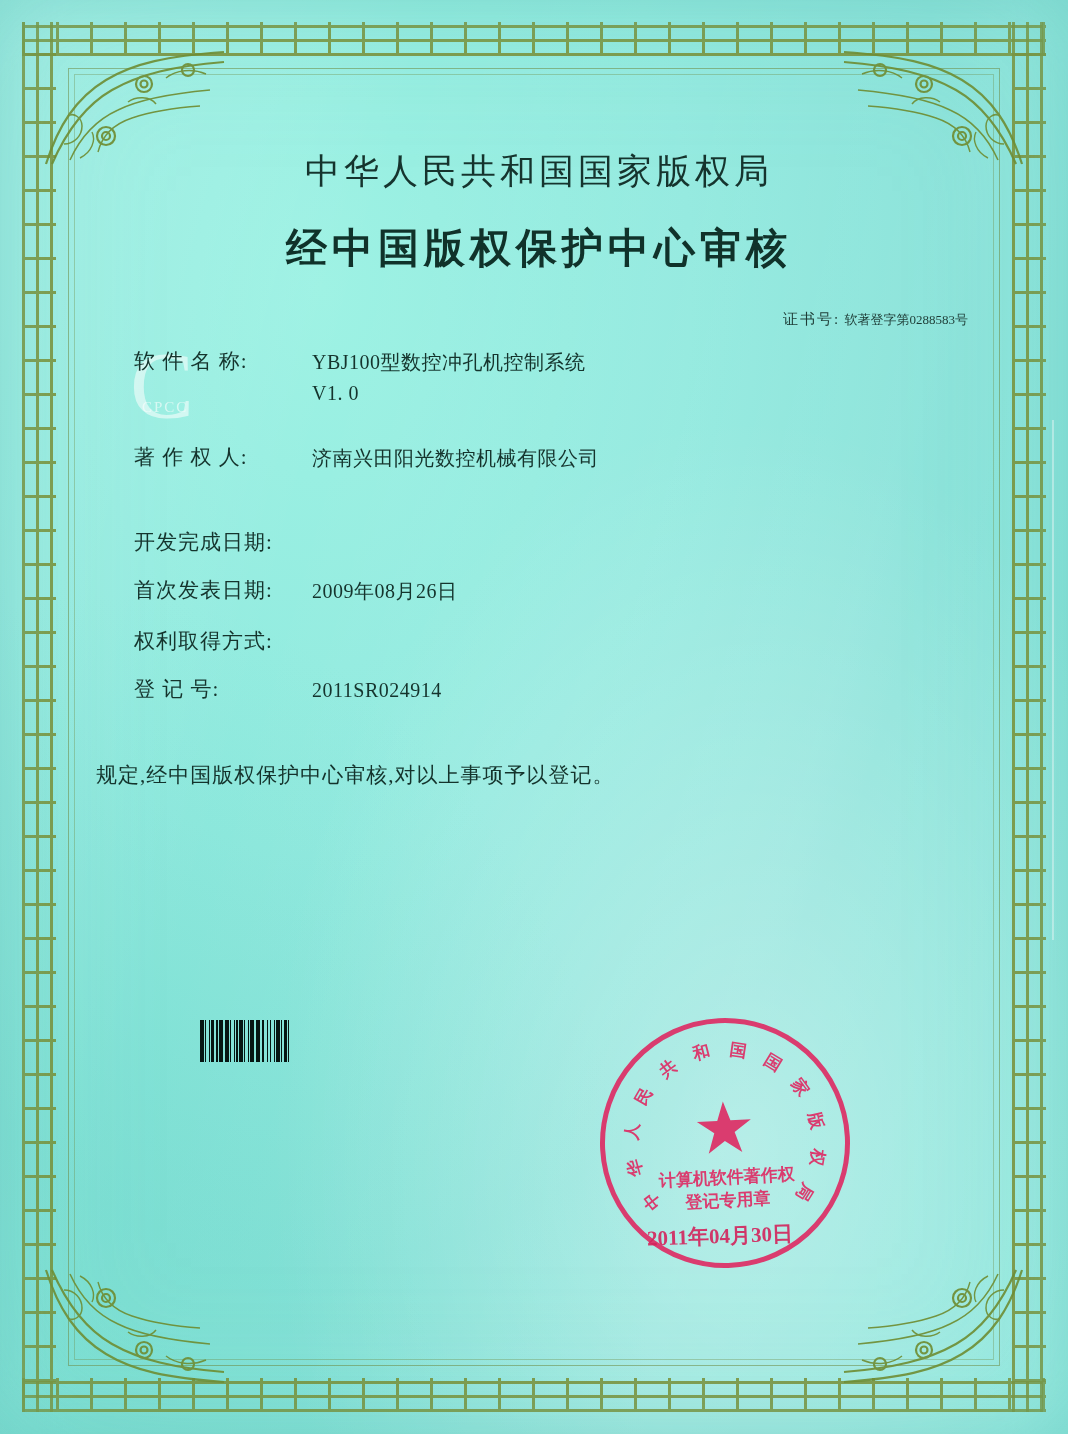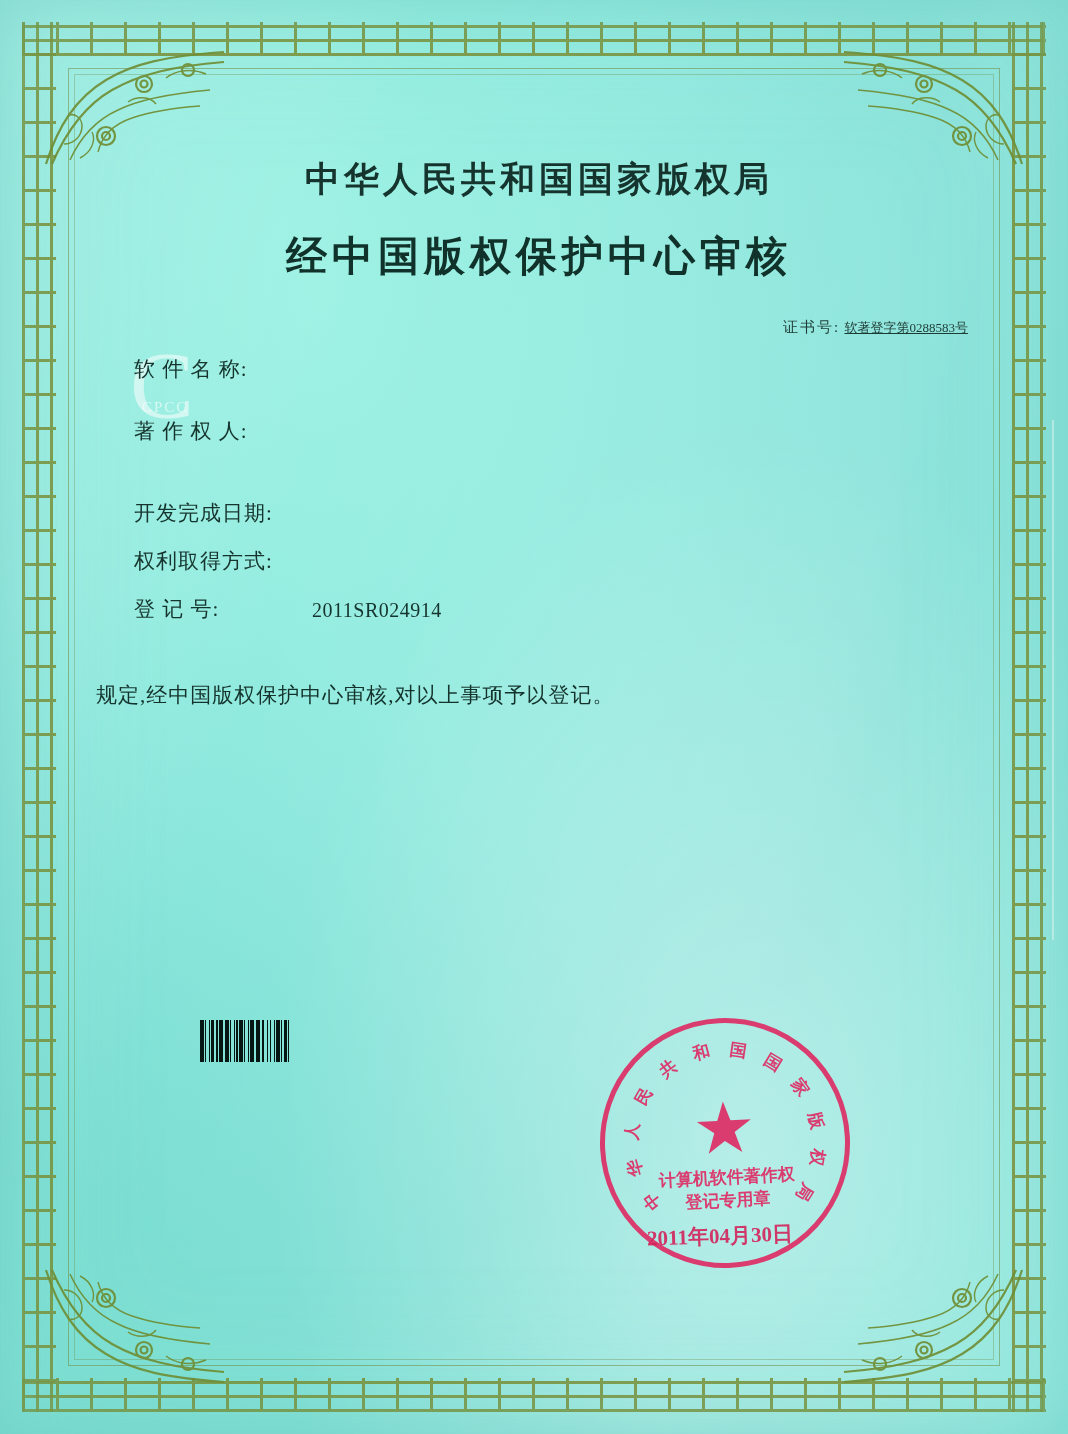--- a/index.html
+++ b/index.html
@@ -107,45 +107,45 @@
   .content {
     position: absolute;
     left: 96px;
     right: 86px;
     top: 120px;
     bottom: 150px;
   }
   .org-title {
     text-align: center;
     font-family: "Liberation Serif", "DejaVu Serif", serif;
-    font-weight: bold;
+    font-weight: normal;
     font-size: 35px;
     letter-spacing: 4px;
     color: #16342e;
-    margin-top: 36px;
+    margin-top: 28px;
   }
   .cert-title {
     text-align: center;
     font-family: "Liberation Serif", "DejaVu Serif", serif;
     font-weight: bold;
     font-size: 41px;
     letter-spacing: 5px;
     color: #10322a;
     margin-top: 26px;
   }
   .cert-no-line {
     text-align: right;
     font-size: 15px;
     color: #1d3b35;
     margin-top: 34px;
     padding-right: 14px;
     letter-spacing: 0.5px;
   }
   .cert-no-line .label { letter-spacing: 2px; }
-  .cert-no-line .value { font-size: 13px; letter-spacing: 0px; text-decoration: underline; }
+  .cert-no-line .value { font-size: 13px; letter-spacing: 0px; }
 
   .fields {
     margin-top: 18px;
     padding-left: 38px;
   }
   .row {
     display: flex;
     align-items: flex-start;
     margin-bottom: 20px;
     font-size: 21px;
@@ -377,32 +377,39 @@
 
     <div class="cert-no-line">
       <span class="label">证书号:</span>
       <span class="value">软著登字第0288583号</span>
     </div>
 
     <div class="fields">
 
       <div class="row tall">
         <div class="label">软 件 名 称:</div>
+        <div class="value" style="white-space: pre-line;">YBJ100型数控冲孔机控制系统
+V1. 0</div>
       </div>
 
       <div class="row">
         <div class="label">著 作 权 人:</div>
+        <div class="value">济南兴田阳光数控机械有限公司</div>
       </div>
 
       <div class="gap-lg"></div>
 
       <div class="row">
         <div class="label">开发完成日期:</div>
       </div>
 
+      <div class="row">
+        <div class="label">首次发表日期:</div>
+        <div class="value">2009年08月26日</div>
+      </div>
 
       <div class="row">
         <div class="label">权利取得方式:</div>
       </div>
 
 
       <div class="row">
         <div class="label">登 记 号:</div>
         <div class="value">2011SR024914</div>
       </div>

